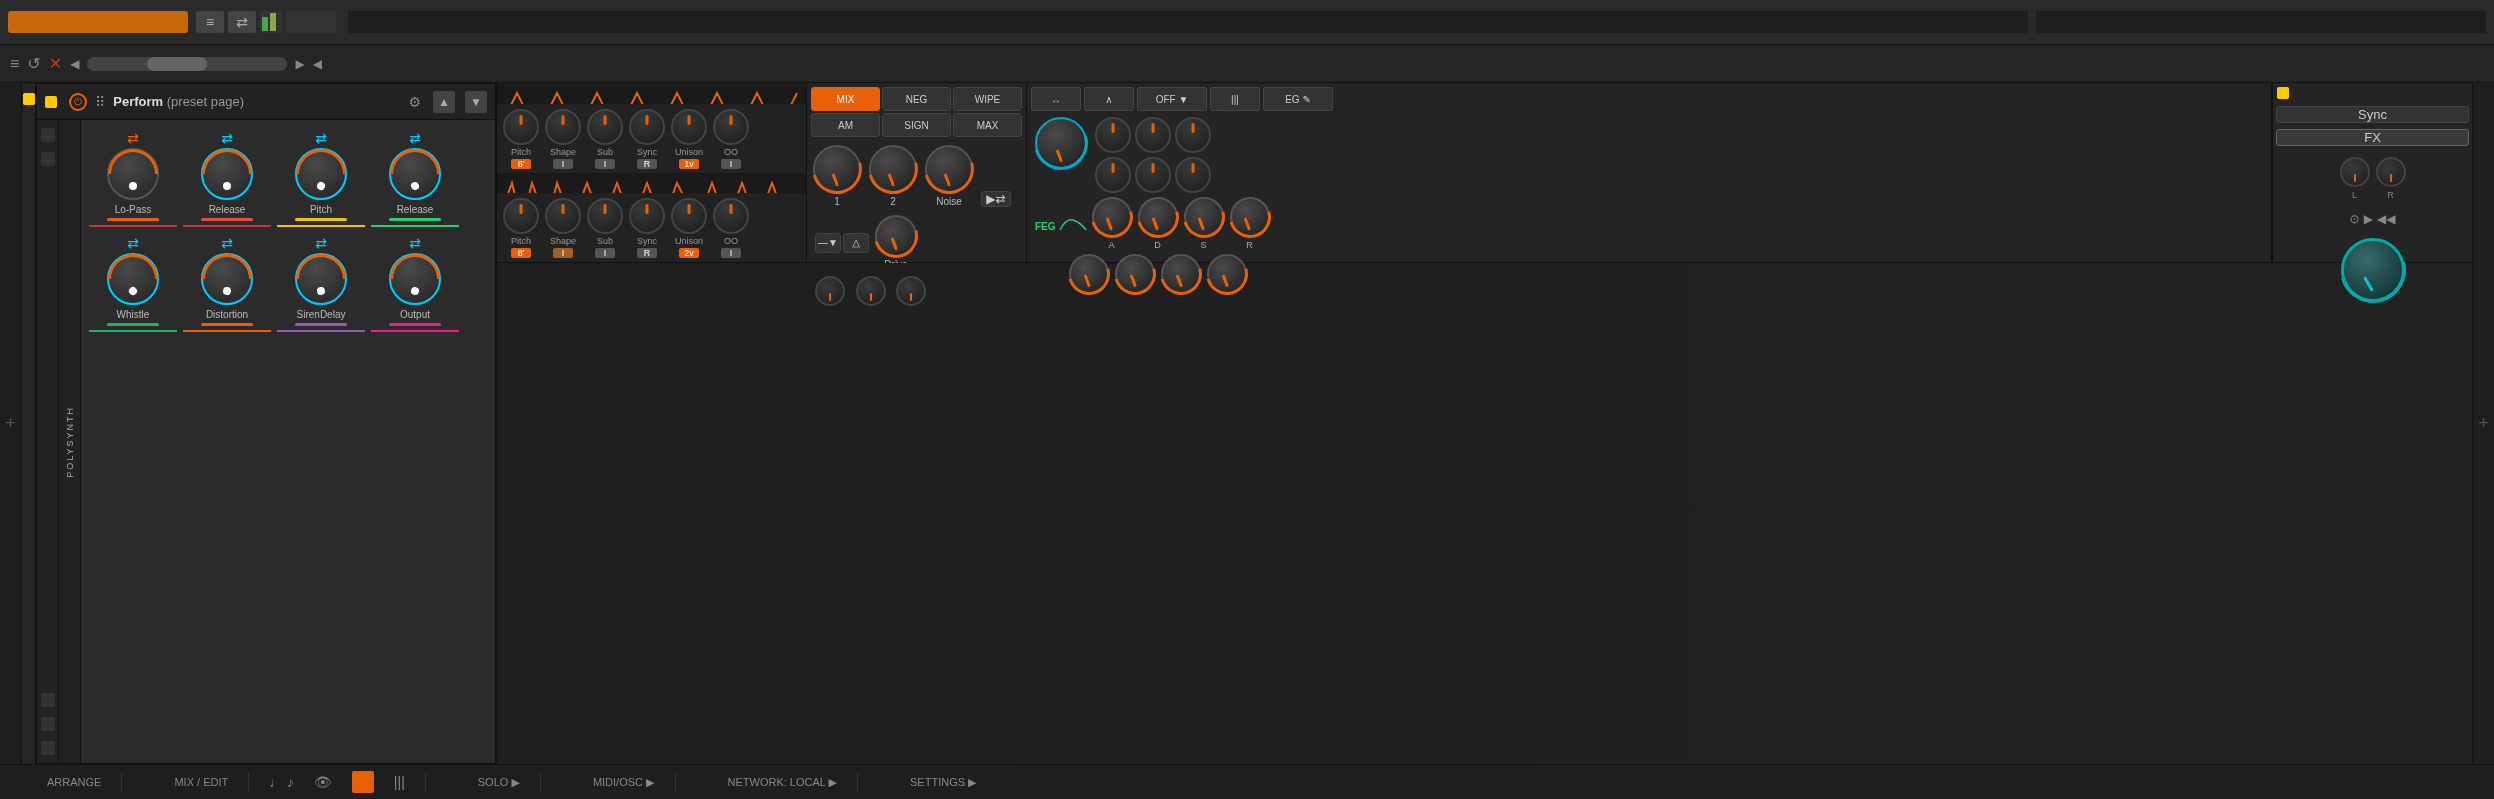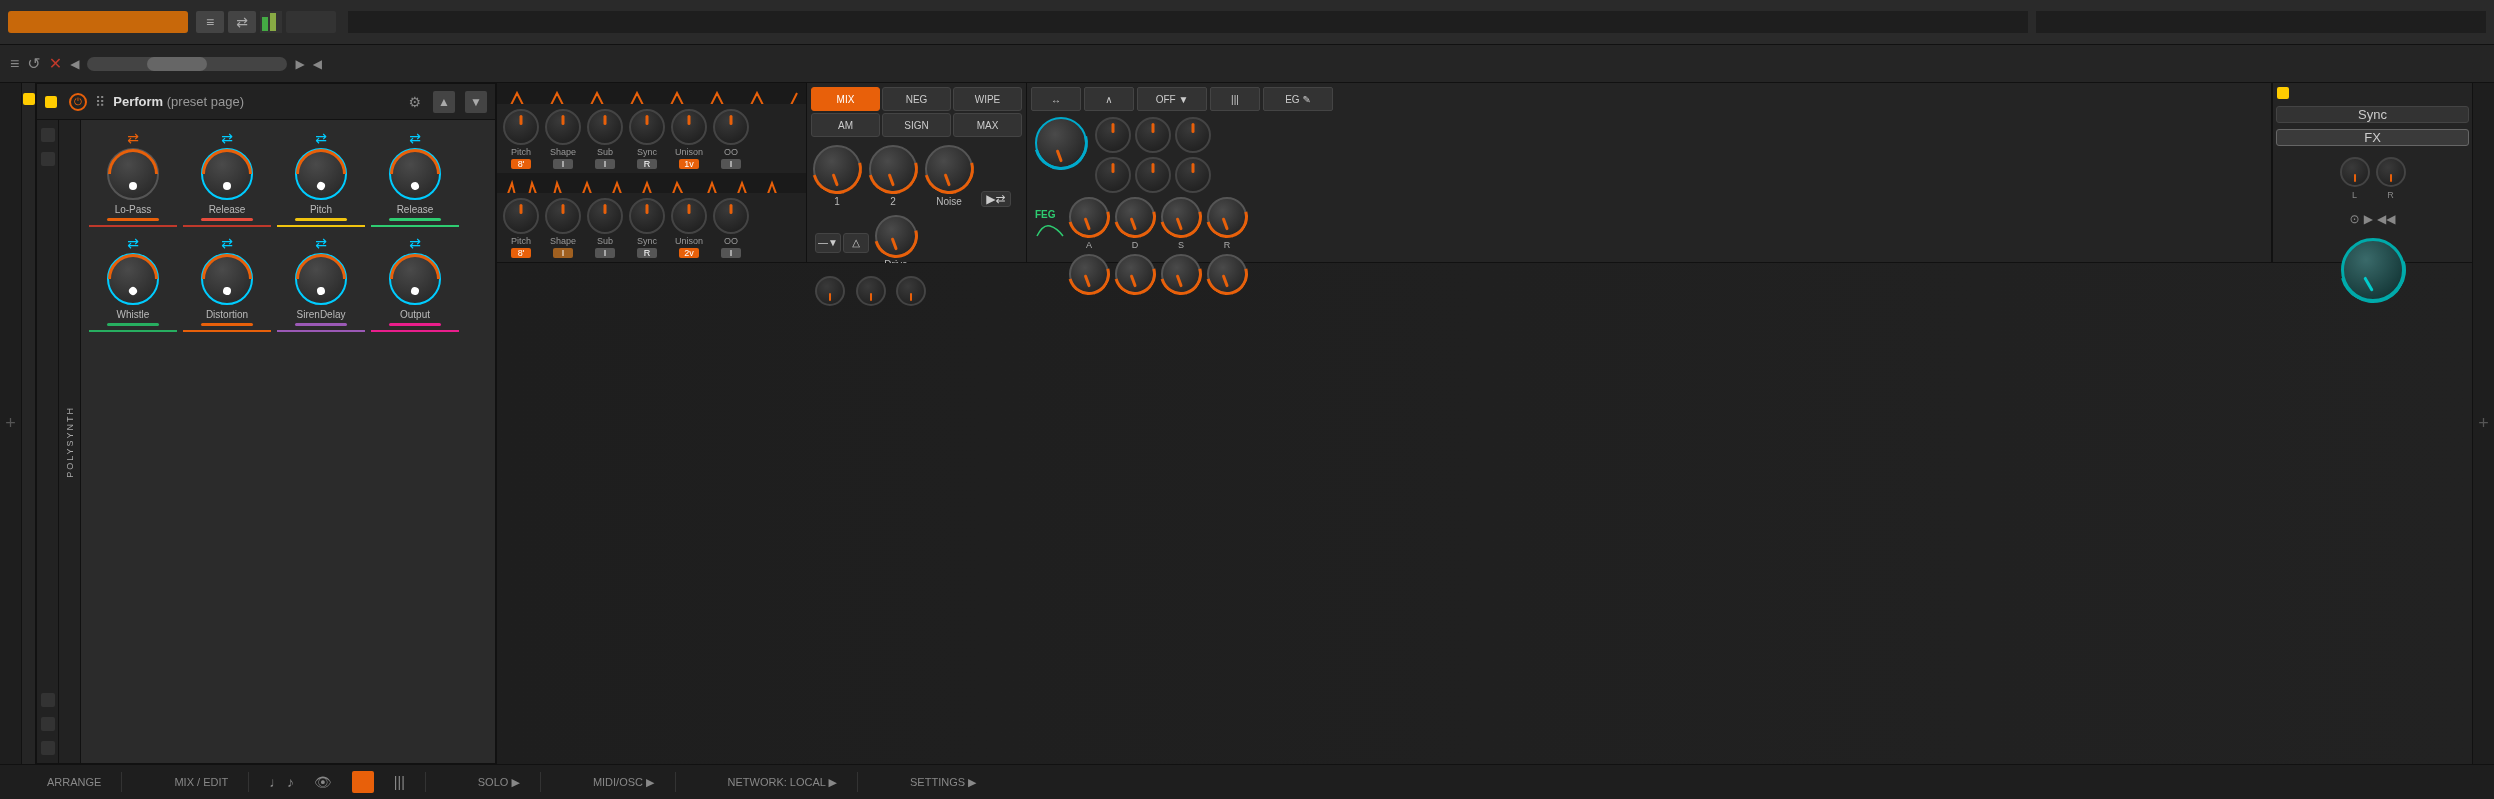--- a/index.html
+++ b/index.html
@@ -827,21 +827,21 @@
             <div class="osc-knob" style="width:36px; height:36px;"></div>
             <div class="osc-knob" style="width:36px; height:36px;"></div>
             <div class="osc-knob" style="width:36px; height:36px;"></div>
             <div class="osc-knob" style="width:36px; height:36px;"></div>
             <div class="osc-knob" style="width:36px; height:36px;"></div>
             <div class="osc-knob" style="width:36px; height:36px;"></div>
           </div>
         </div>
 
         <div style="display:flex; align-items:center; gap:4px; padding:2px 4px;">
-          <div style="display:flex; flex-direction:column; align-items:flex-start; gap:2px;">
+          <div style="display:flex; flex-direction:row; align-items:flex-end; gap:2px;">
             <span class="env-green-label">FEG</span>
             <svg width="30" height="16">
               <path d="M2,14 Q8,2 15,4 Q22,6 28,14" stroke="#2ecc71" stroke-width="1.5" fill="none"></path>
             </svg>
           </div>
 
           <div style="display:flex; gap:6px;">
             <div class="adsr-col">
               <div class="knob-lg" style="width:40px;height:40px;">
                 <div class="knob-arc"></div>

